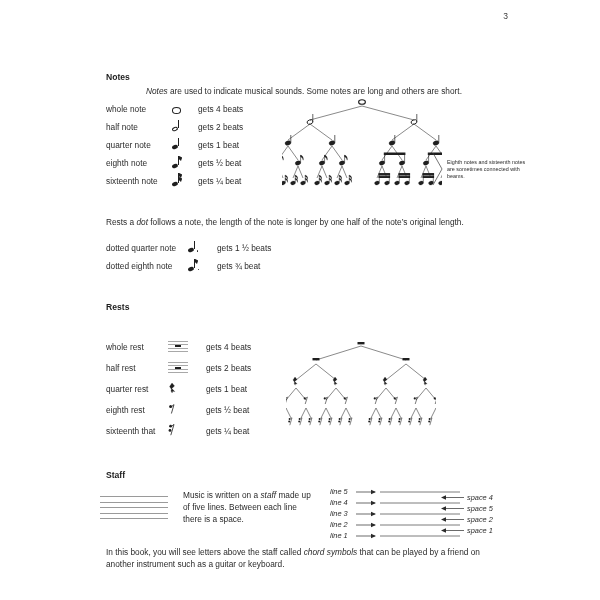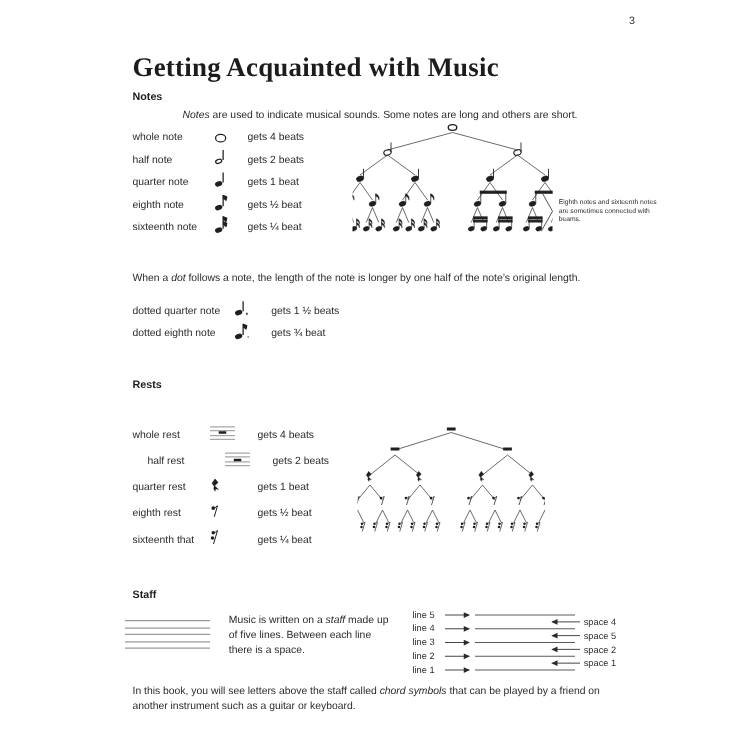--- a/index.html
+++ b/index.html
@@ -117,33 +117,32 @@
     font-size: 5.4px;
     line-height: 7.2px;
     color: #2b2b2b;
     width: 84px;
   }
 
   
   .staff5 { position: absolute; }
   .staff5 .sl { position: absolute; left: 0; height: 1px; background: #9a9a9a; width: 100%; }
 
-  .linespace { position: absolute; }
+  .linespace { position: absolute; font-style: italic; }
   .linespace .lstext {
     position: absolute; font-size: 7.4px; color: #2b2b2b; white-space: nowrap;
   }
 </style>
 </head>
 <body>
 
 <div class="page">
 
   <div class="page-number">3</div>
 
-  <div class="title">Getting Acquainted with Music</div>
 
   <div class="sec-head" style="left:106px; top:72px;">Notes</div>
 
   <div class="body-text" style="left:106px; top:86px; width:360px;margin-left:40px;">
     <i>Notes</i><span> are used to indicate musical sounds. Some notes are long and others are short.</span>
   </div>
 
   <div class="deftable" style="left:106px; top:100px;">
 
     <div class="defrow">
@@ -373,21 +372,21 @@
   </div>
 
   <div style="position:absolute; left:432px; top:152px;">
     <svg width="12" height="34" viewBox="0 0 12 34">
       <path d="M1 1 L10 17 L1 33" fill="none" stroke="#3a3a3a" stroke-width="0.7"></path>
     </svg>
   </div>
   <div class="callout" style="left:447px; top:159px;">Eighth notes and sixteenth notes are sometimes connected with beams.</div>
 
   <div class="body-text" style="left:106px; top:217px; width:380px;">
-    <span>When a </span><i>dot</i><span> follows a note, the length of the note is longer by one half of the note’s original length.</span>
+    <span>Rests a </span><i>dot</i><span> follows a note, the length of the note is longer by one half of the note’s original length.</span>
   </div>
 
   <div class="deftable" style="left:106px; top:239px;">
 
 
     <div class="defrow">
       <div class="lbl" style="width:82px;">dotted quarter note</div>
       <div class="sym" style="width:29px;">
         <span class="glyph" style="width:14px;height:12px;">
           <span class="nhead filled" style="left:0px; top:6px;"></span>
@@ -424,21 +423,21 @@
           <span class="ln" style="top:0px;"></span>
           <span class="ln" style="top:3.4px;"></span>
           <span class="ln" style="top:6.8px;"></span>
           <span class="ln" style="top:10.2px;"></span>
           <span class="blk" style="left:6.5px; top:3.6px;"></span>
         </span>
       </div>
       <div class="val">gets 4 beats</div>
     </div>
 
-    <div class="defrow" style="height:21px;margin-left:12px;">
+    <div class="defrow" style="height:21px;">
       <div class="lbl" style="width:62px;">half rest</div>
       <div class="sym" style="width:38px;">
         <span class="rest-staff">
           <span class="ln" style="top:0px;"></span>
           <span class="ln" style="top:3.4px;"></span>
           <span class="ln" style="top:6.8px;"></span>
           <span class="ln" style="top:10.2px;"></span>
           <span class="blk" style="left:6.5px; top:4.9px;"></span>
         </span>
       </div>

